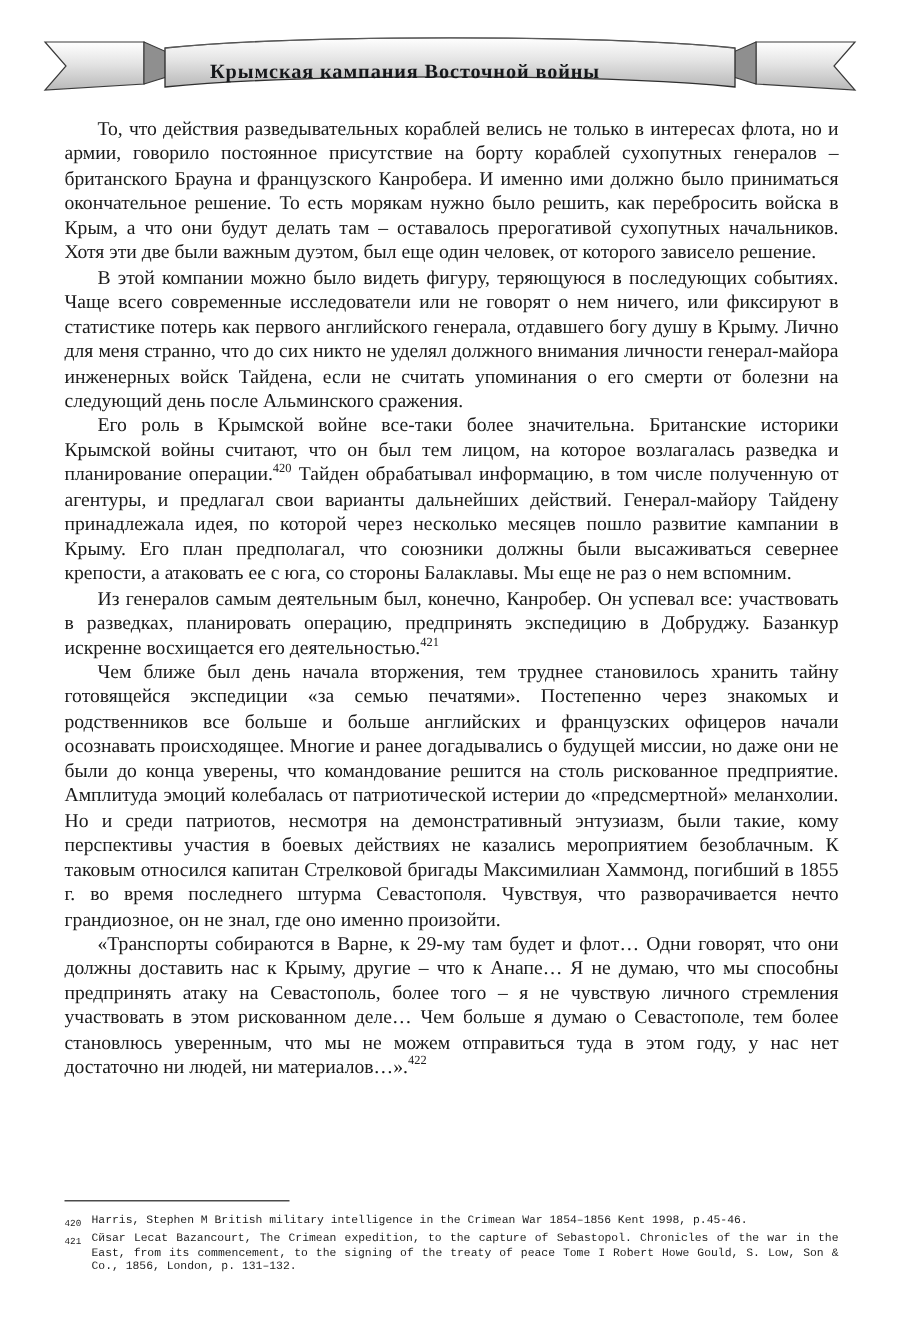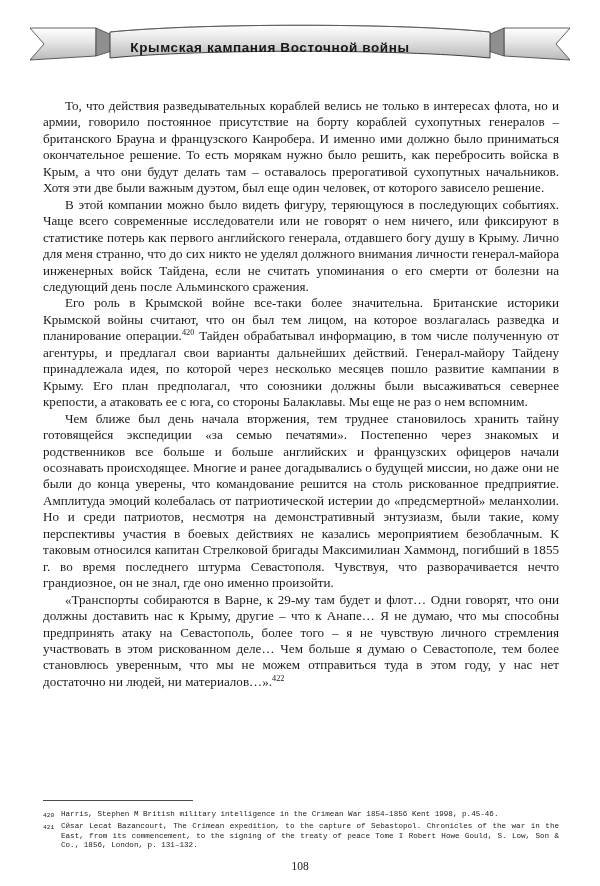--- a/index.html
+++ b/index.html
@@ -35,35 +35,34 @@
     position: absolute;
     top: 0;
     left: 0;
   }
   .banner-title {
     position: absolute;
     top: 22px;
     left: 0;
     width: 540px;
     text-align: center;
-    font-family: Liberation Sans, sans-serif;
+    font-family: Liberation Serif, serif;
     font-size: 13.5px;
     font-weight: bold;
     letter-spacing: 0.6px;
     color: #15171a;
     white-space: nowrap;
   }
 
   
   .content {
     position: absolute;
     top: 78px;
     left: 43px;
     width: 516px;
-    margin-top: 20px;
   }
   p.body {
     margin: 0;
     text-align: justify;
     text-justify: inter-word;
     font-size: 13.1px;
     line-height: 16.45px;
     text-indent: 22px;
     hyphens: manual;
   }
@@ -145,32 +144,32 @@
       <path d="M110,14 C200,5 400,5 490,14 L490,40 C400,31 200,31 110,40 Z" fill="url(#gr)" stroke="#2f2f2f" stroke-width="0.9"></path>
       <path d="M110,14 C200,5 400,5 490,14" fill="none" stroke="#6f6f6f" stroke-width="0.5"></path>
     </svg>
     <div class="banner-title">Крымская кампания Восточной войны</div>
   </div>
 
   <div class="content">
     <p class="body">То, что действия разведывательных кораблей велись не только в интересах флота, но и армии, говорило постоянное присутствие на борту кораблей сухопутных генералов – британского Брауна и французского Канробера. И именно ими должно было приниматься окончательное решение. То есть морякам нужно было решить, как перебросить войска в Крым, а что они будут делать там – оставалось прерогативой сухопутных начальников. Хотя эти две были важным дуэтом, был еще один человек, от которого зависело решение.</p>
     <p class="body">В этой компании можно было видеть фигуру, теряющуюся в последующих событиях. Чаще всего современные исследователи или не говорят о нем ничего, или фиксируют в статистике потерь как первого английского генерала, отдавшего богу душу в Крыму. Лично для меня странно, что до сих никто не уделял должного внимания личности генерал-майора инженерных войск Тайдена, если не считать упоминания о его смерти от болезни на следующий день после Альминского сражения.</p>
     <p class="body">Его роль в Крымской войне все-таки более значительна. Британские историки Крымской войны считают, что он был тем лицом, на которое возлагалась разведка и планирование операции.<sup class="fn">420</sup> Тайден обрабатывал информацию, в том числе полученную от агентуры, и предлагал свои варианты дальнейших действий. Генерал-майору Тайдену принадлежала идея, по которой через несколько месяцев пошло развитие кампании в Крыму. Его план предполагал, что союзники должны были высаживаться севернее крепости, а атаковать ее с юга, со стороны Балаклавы. Мы еще не раз о нем вспомним.</p>
+    <p class="body">Из генералов самым деятельным был, конечно, Канробер. Он успевал все: участвовать в разведках, планировать операцию, предпринять экспедицию в Добруджу. Базанкур искренне восхищается его деятельностью.<sup class="fn">421</sup></p>
     <p class="body">Чем ближе был день начала вторжения, тем труднее становилось хранить тайну готовящейся экспедиции «за семью печатями». Постепенно через знакомых и родственников все больше и больше английских и французских офицеров начали осознавать происходящее. Многие и ранее догадывались о будущей миссии, но даже они не были до конца уверены, что командование решится на столь рискованное предприятие. Амплитуда эмоций колебалась от патриотической истерии до «предсмертной» меланхолии. Но и среди патриотов, несмотря на демонстративный энтузиазм, были такие, кому перспективы участия в боевых действиях не казались мероприятием безоблачным. К таковым относился капитан Стрелковой бригады Максимилиан Хаммонд, погибший в 1855 г. во время последнего штурма Севастополя. Чувствуя, что разворачивается нечто грандиозное, он не знал, где оно именно произойти.</p>
     <p class="body">«Транспорты собираются в Варне, к 29-му там будет и флот… Одни говорят, что они должны доставить нас к Крыму, другие – что к Анапе… Я не думаю, что мы способны предпринять атаку на Севастополь, более того – я не чувствую личного стремления участвовать в этом рискованном деле… Чем больше я думаю о Севастополе, тем более становлюсь уверенным, что мы не можем отправиться туда в этом году, у нас нет достаточно ни людей, ни материалов…».<sup class="fn">422</sup></p>
   </div>
 
   <div class="fn-rule"></div>
 
   <div class="footnotes">
     <div class="footnote">
       <span class="num">420</span>
       <span class="txt">Harris, Stephen M British military intelligence in the Crimean War 1854–1856 Kent 1998, p.45-46.</span>
     </div>
     <div class="footnote">
       <span class="num">421</span>
       <span class="txt">Cйsar Lecat Bazancourt, The Crimean expedition, to the capture of Sebastopol. Chronicles of the war in the East, from its commencement, to the signing of the treaty of peace Tome I Robert Howe Gould, S. Low, Son &amp; Co., 1856, London, p. 131–132.</span>
     </div>
   </div>
 
-  <div class="page-number">108</div>
 
 </div>
 
 </body></html>

